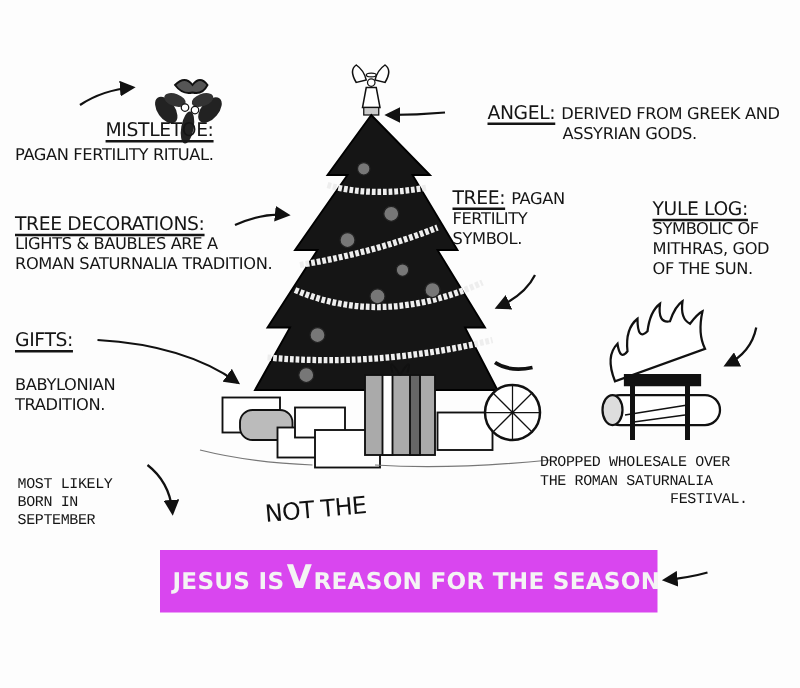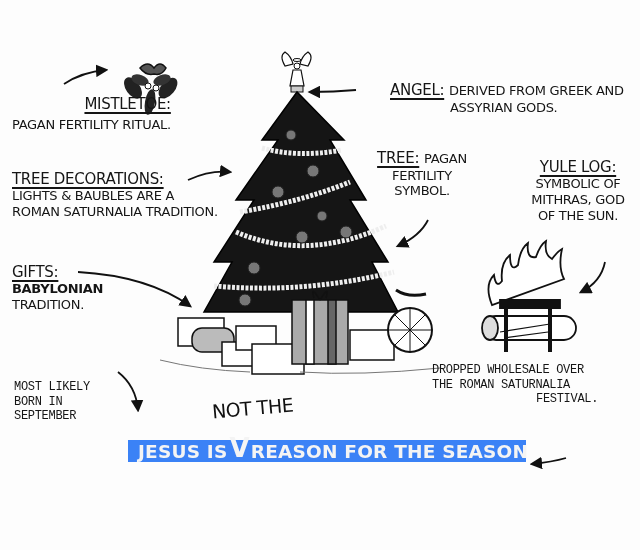--- a/index.html
+++ b/index.html
@@ -4,24 +4,24 @@
 <style>
   html, body { margin: 0; padding: 0; background: #fdfdfd; }
   body { width: 640px; height: 550px; position: relative; overflow: hidden;
          font-family: "DejaVu Sans", sans-serif; color: #111; }
   .lbl { position: absolute; font-family: "DejaVu Sans", sans-serif; color: #151515;
          text-transform: uppercase; line-height: 1.22; letter-spacing: -0.3px; }
   .head { font-size: 15px; text-decoration: underline; text-decoration-thickness: 1.5px;
           text-underline-offset: 3px; }
   .body { font-size: 13px; }
   .small { font-size: 12px; font-family: Liberation Mono, monospace; }
-  .center { text-align: center; }
+  .center { }
   svg.art { position: absolute; left: 0; top: 0; }
-  .banner { position: absolute; left: 128px; top: 440px; width: 398px; height: 22px;
-            background: #3b82f6; color: #f4f4f4; display: flex; align-items: center;
+  .banner { position: absolute; left: 128px; top: 440px; width: 398px; height: 50px;
+            background: #d946ef; color: #f4f4f4; display: flex; align-items: center;
             font-family: "DejaVu Sans", sans-serif; font-weight: bold; font-size: 18.5px;
             letter-spacing: 0.2px; box-sizing: border-box; padding-left: 10px; white-space: nowrap; }
   .banner .v { font-size: 26px; margin: -6px 1px 0 2px; font-weight: bold; }
   .nothe { position: absolute; left: 212px; top: 397px; font-size: 19px;
            font-family: "DejaVu Sans", sans-serif; color: #111; transform: rotate(-5deg);
            letter-spacing: -0.5px; }
 </style>
 </head>
 <body>
 
@@ -118,21 +118,21 @@
 </div>
 
 <div class="lbl" style="left:12px; top:170px;">
   <div class="head">Tree decorations:</div>
   <div class="body" style="margin-top:0;">Lights &amp; baubles are a</div>
   <div class="body">Roman Saturnalia tradition.</div>
 </div>
 
 <div class="lbl" style="left:12px; top:263px;">
   <div class="head">Gifts:</div>
-  <div class="body" style="margin-top:0;font-weight:bold;">Babylonian</div>
+  <div class="body" style="margin-top:20px;">Babylonian</div>
   <div class="body">tradition.</div>
 </div>
 
 <div class="lbl" style="left:358px; top:80px;margin-left:32px;">
   <span class="head">Angel:</span>
   <span class="body">Derived from Greek and</span>
   <div class="body" style="padding-left:60px;">Assyrian gods.</div>
 </div>
 
 <div class="lbl center" style="left:362px; top:148px; width:120px;">

